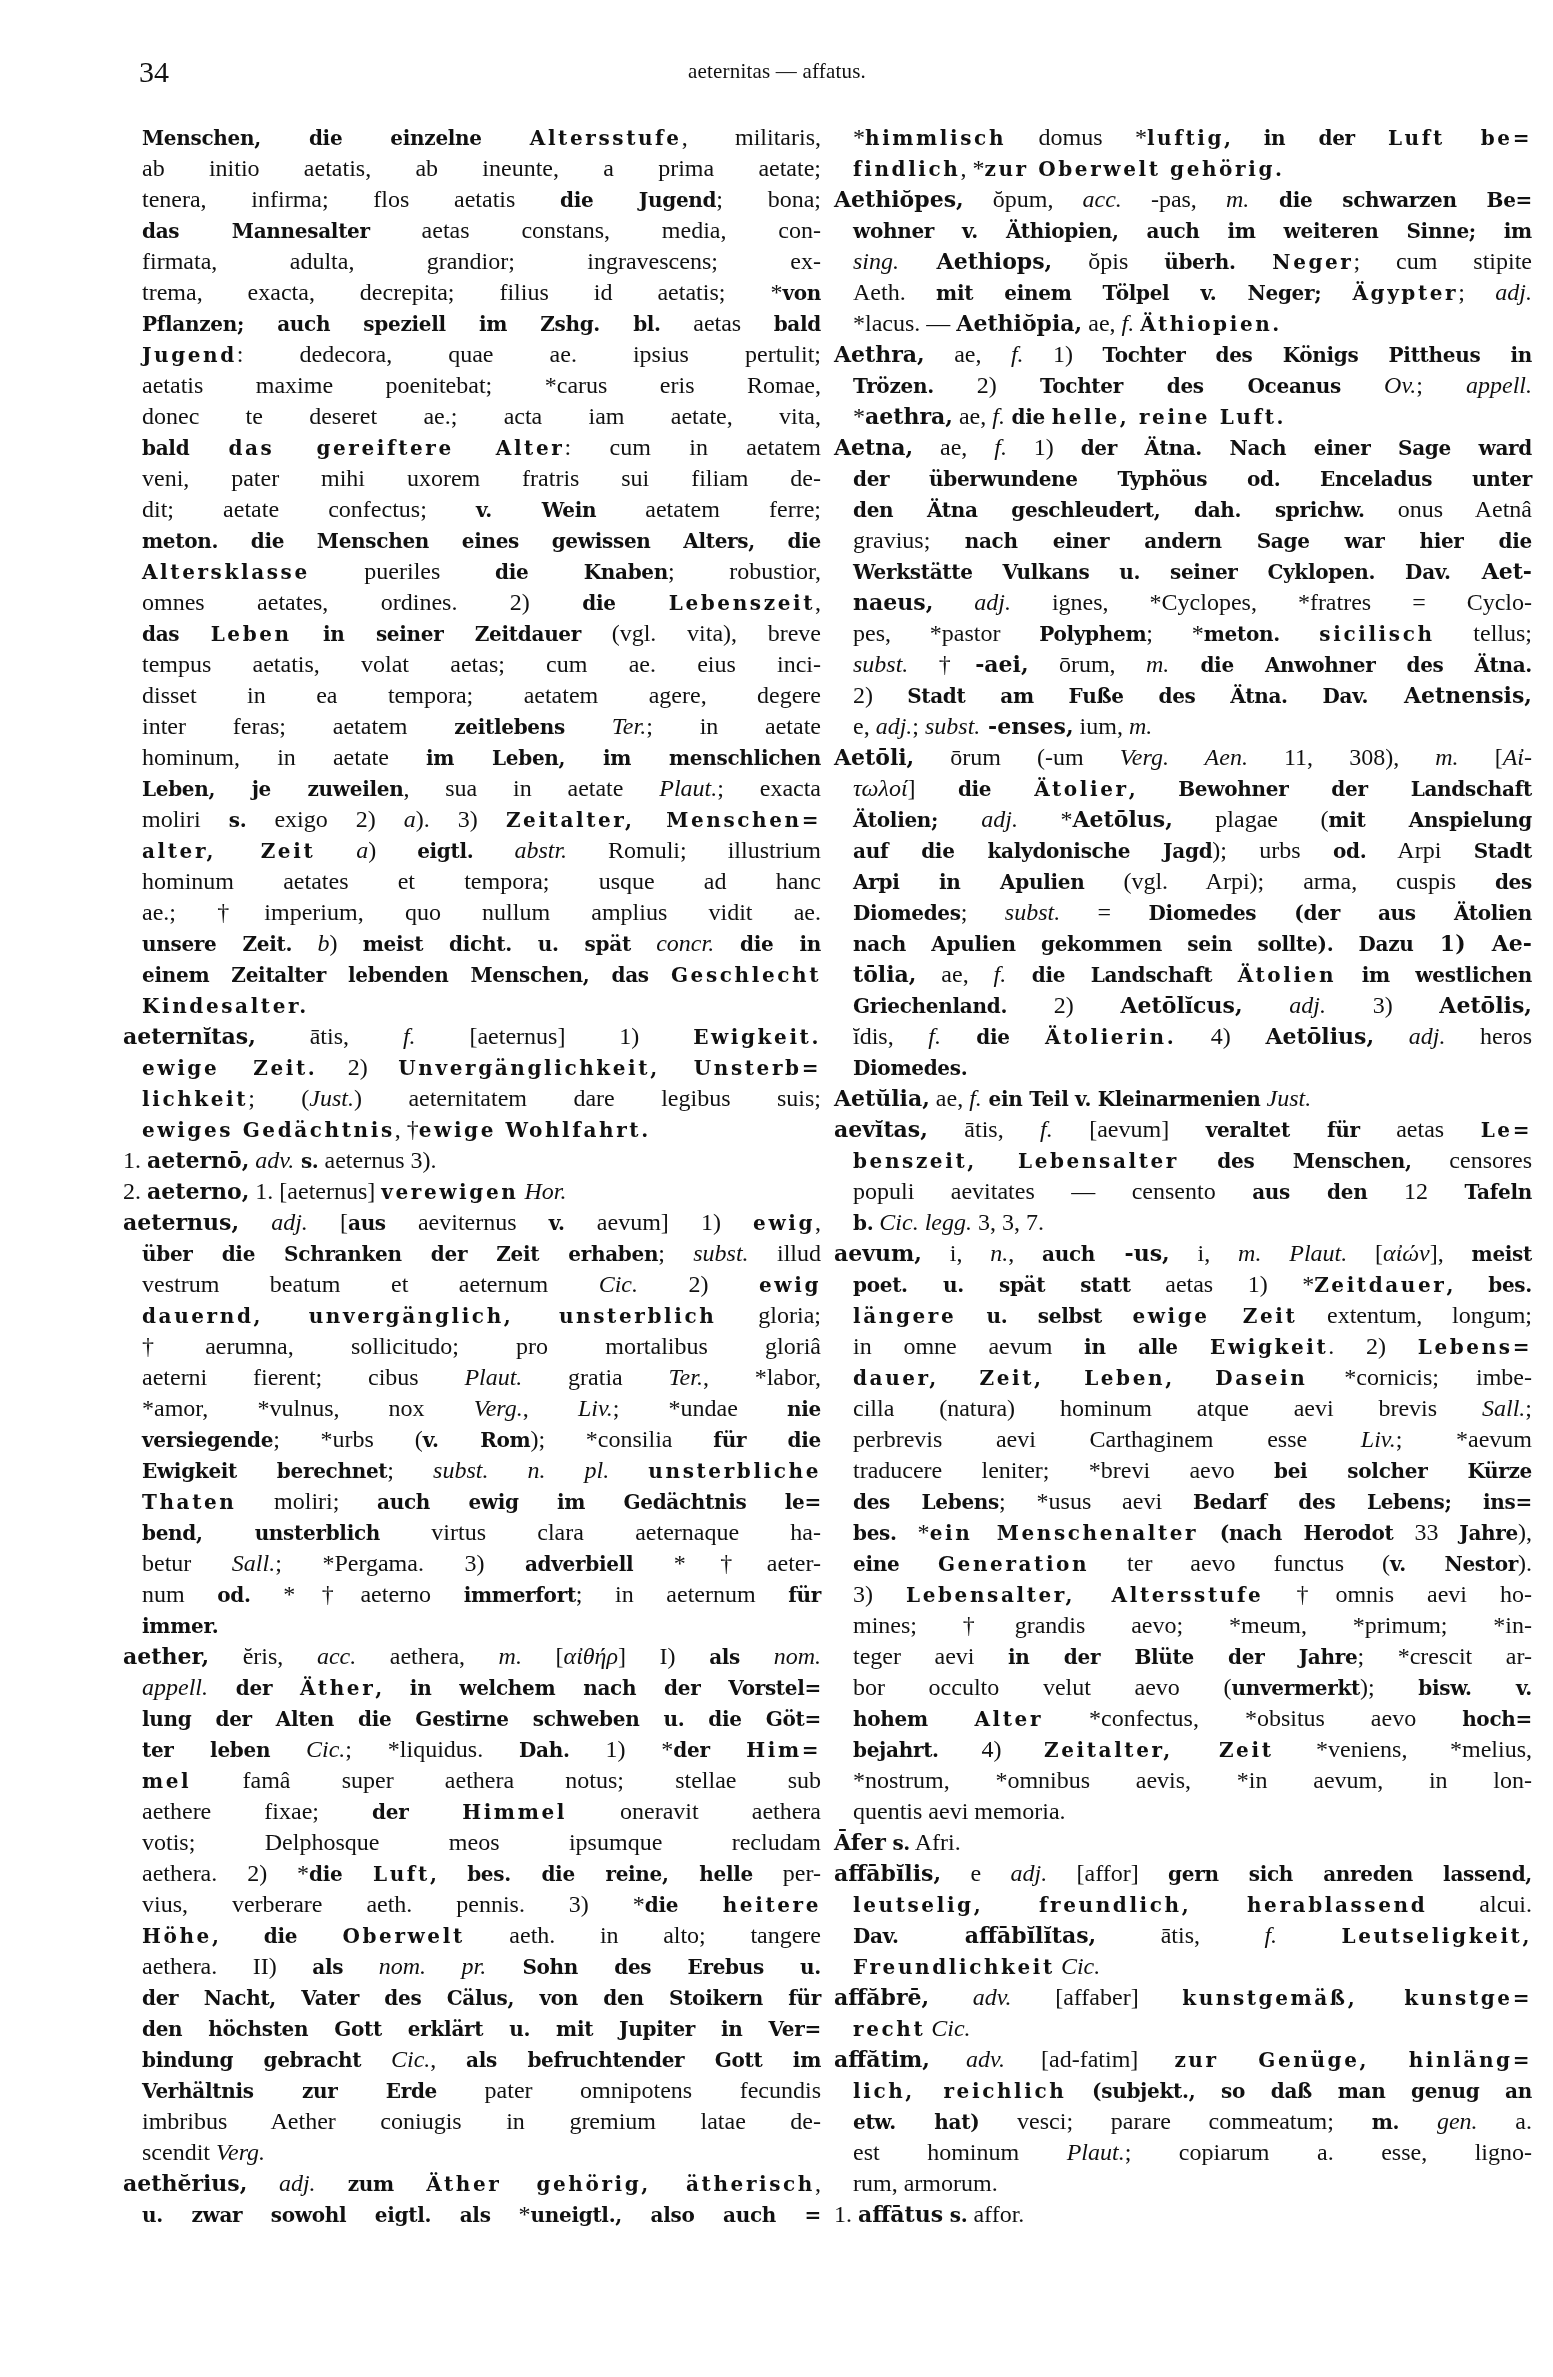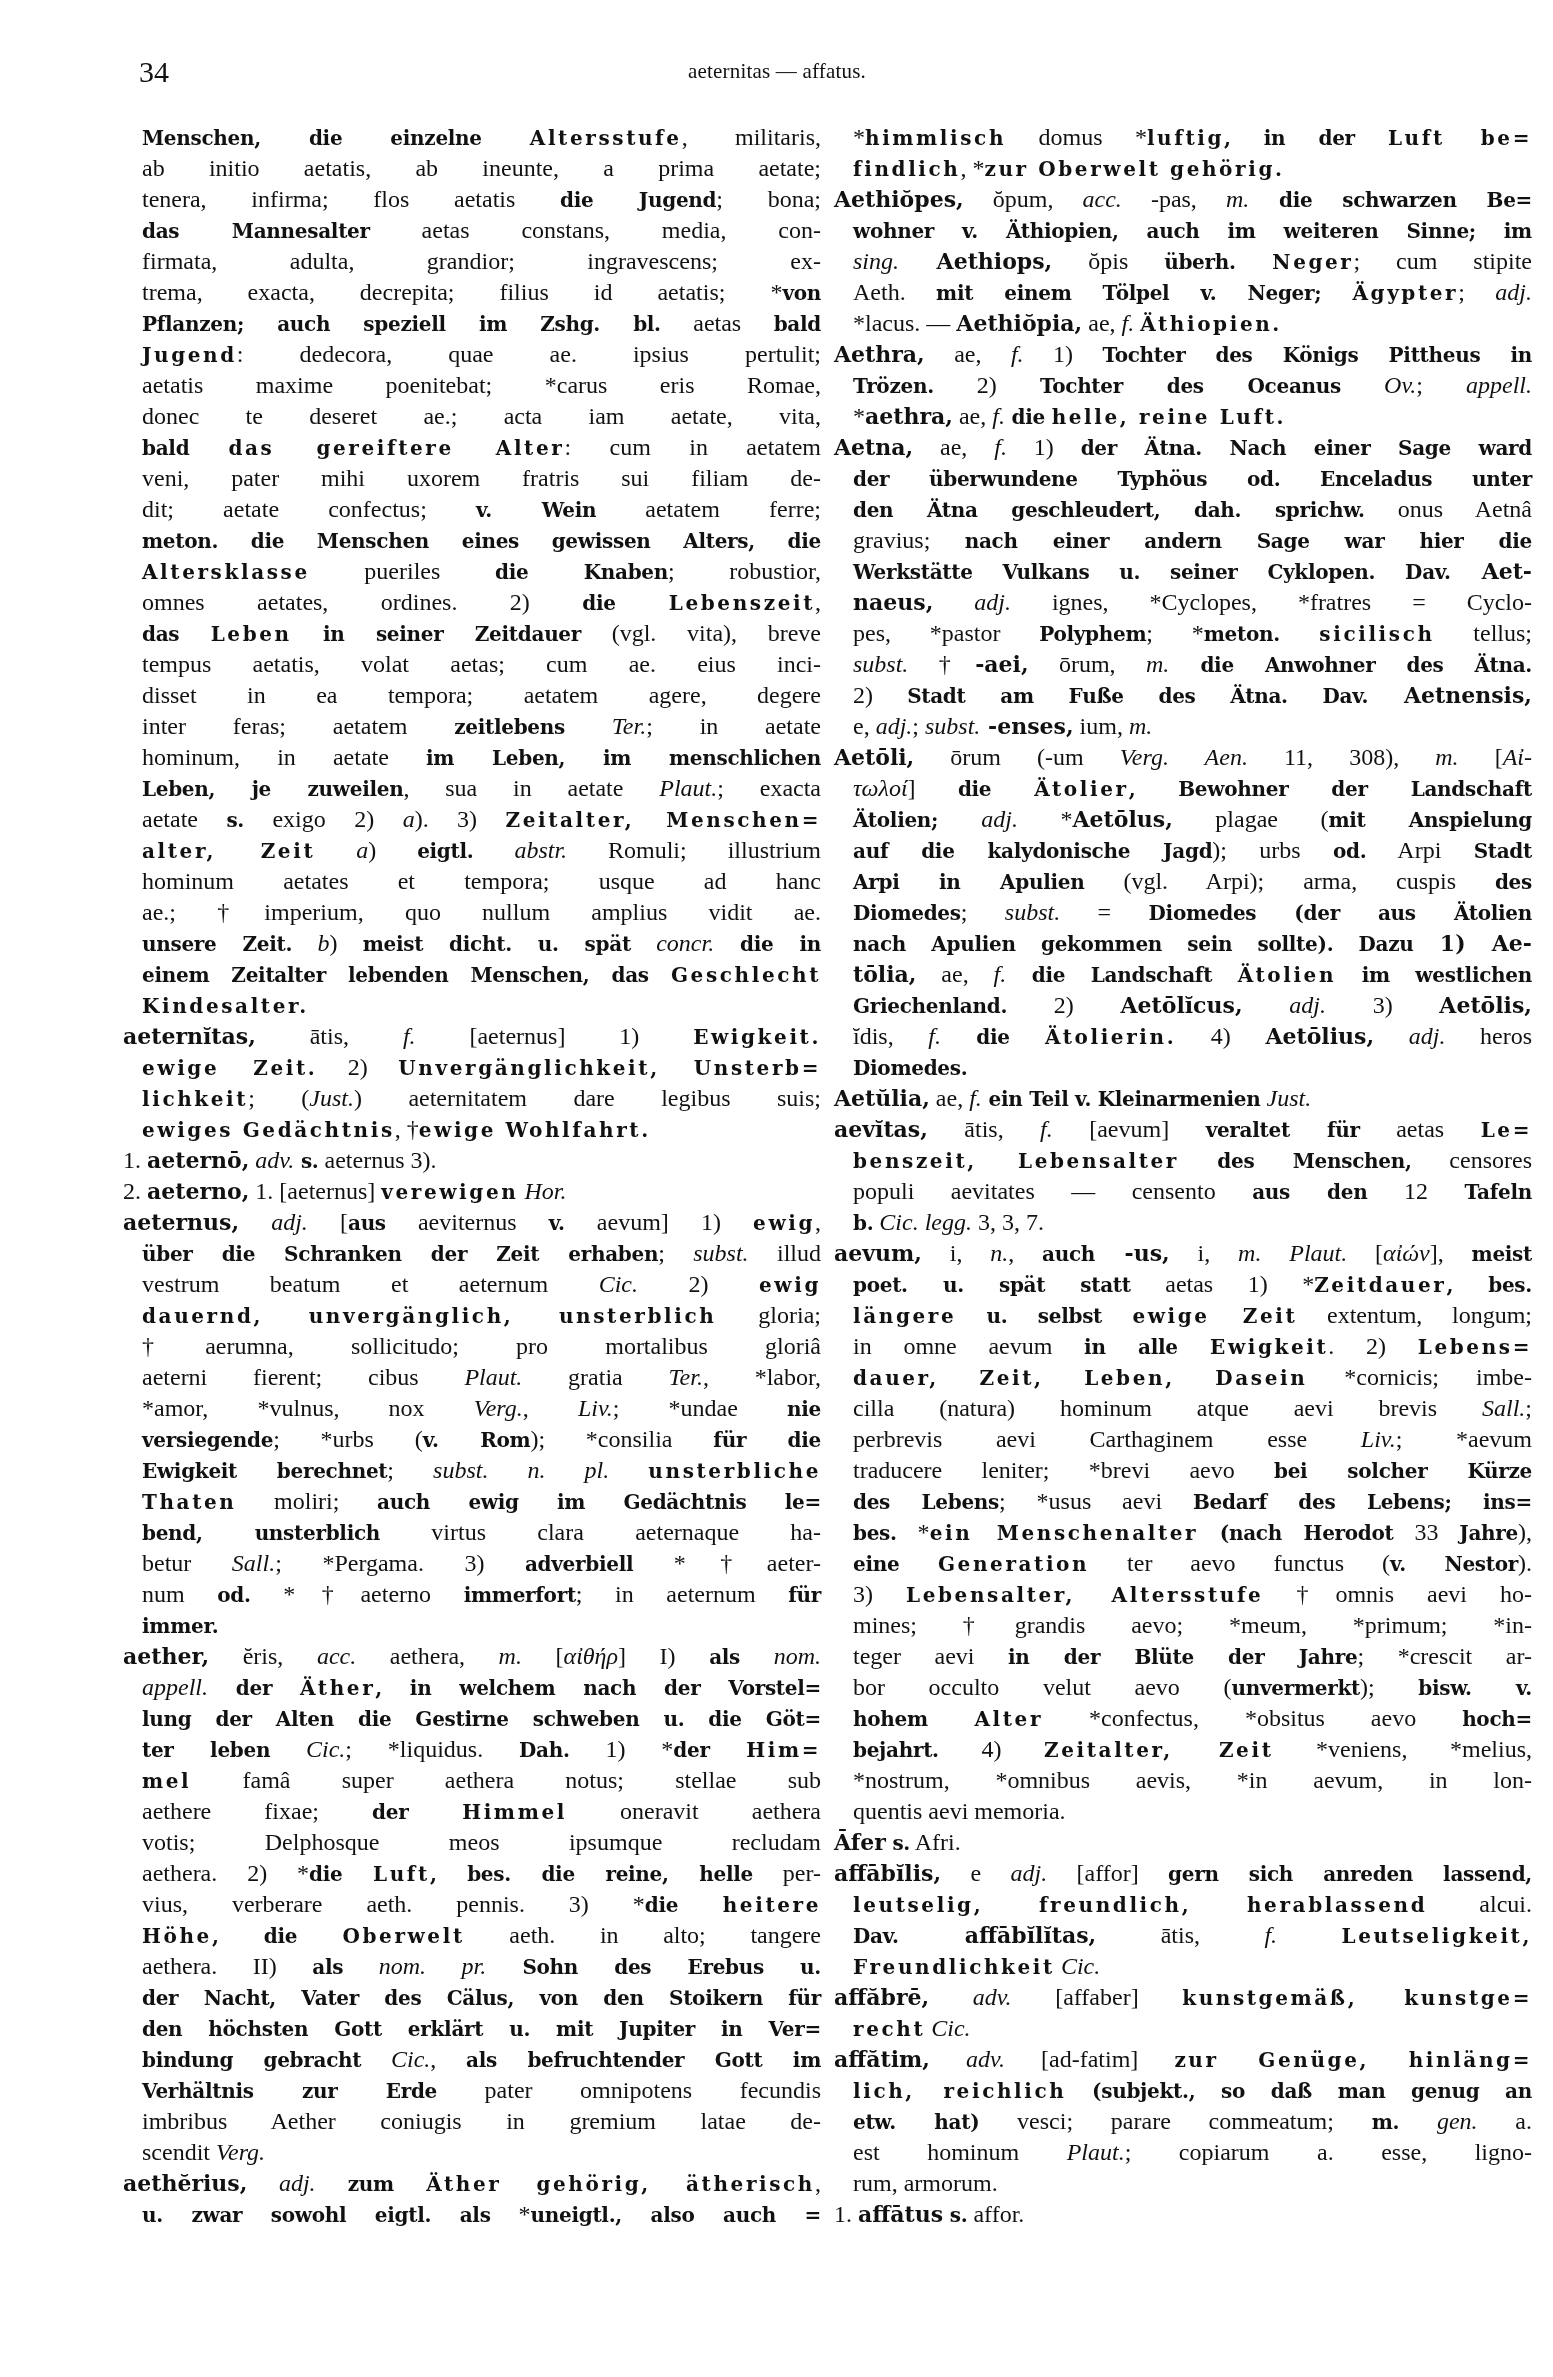--- a/index.html
+++ b/index.html
@@ -45,21 +45,21 @@
       <div class="line"><span class="n">dit; aetate confectus; </span><span class="g">v. Wein</span><span class="n"> aetatem ferre;</span></div>
       <div class="line"><span class="g">meton. die Menschen eines gewissen Alters, die</span></div>
       <div class="line"><span class="gs">Altersklasse</span><span class="n"> pueriles </span><span class="g">die Knaben</span><span class="n">; robustior,</span></div>
       <div class="line"><span class="n">omnes aetates, ordines.  2) </span><span class="g">die </span><span class="gs">Lebenszeit</span><span class="n">,</span></div>
       <div class="line"><span class="g">das </span><span class="gs">Leben</span><span class="g"> in seiner Zeitdauer</span><span class="n"> (vgl. vita), breve</span></div>
       <div class="line"><span class="n">tempus aetatis, volat aetas; cum ae. eius inci-</span></div>
       <div class="line"><span class="n">disset in ea tempora; aetatem agere, degere</span></div>
       <div class="line"><span class="n">inter feras; aetatem </span><span class="g">zeitlebens</span><span class="i"> Ter.</span><span class="n">; in aetate</span></div>
       <div class="line"><span class="n">hominum, in aetate </span><span class="g">im Leben, im menschlichen</span></div>
       <div class="line"><span class="g">Leben, je zuweilen</span><span class="n">, sua in aetate </span><span class="i">Plaut.</span><span class="n">; exacta</span></div>
-      <div class="line"><span class="n">aetate </span><span class="g">s.</span><span class="n"> exigo 2) </span><span class="i">a</span><span class="n">). 3) </span><span class="gs">Zeitalter, Menschen=</span></div>
+      <div class="line"><span class="n">moliri </span><span class="g">s.</span><span class="n"> exigo 2) </span><span class="i">a</span><span class="n">). 3) </span><span class="gs">Zeitalter, Menschen=</span></div>
       <div class="line"><span class="gs">alter, Zeit</span><span class="n"> </span><span class="i">a</span><span class="n">) </span><span class="g">eigtl.</span><span class="i"> abstr.</span><span class="n"> Romuli; illustrium</span></div>
       <div class="line"><span class="n">hominum aetates et tempora; usque ad hanc</span></div>
       <div class="line"><span class="n">ae.; †imperium, quo nullum amplius vidit ae.</span></div>
       <div class="line"><span class="g">unsere Zeit.</span><span class="n">  </span><span class="i">b</span><span class="n">) </span><span class="g">meist dicht. u. spät</span><span class="i"> concr.</span><span class="g"> die in</span></div>
       <div class="line"><span class="g">einem Zeitalter lebenden Menschen, das </span><span class="gs">Geschlecht</span></div>
       <div class="line end"><span class="gs">Kindesalter.</span></div>
       <div class="line head"><span class="b">aeternĭtas,</span><span class="n"> ātis, </span><span class="i">f.</span><span class="n"> [aeternus] 1) </span><span class="gs">Ewigkeit.</span></div>
       <div class="line"><span class="gs">ewige Zeit.</span><span class="n">  2) </span><span class="gs">Unvergänglichkeit, Unsterb=</span></div>
       <div class="line"><span class="gs">lichkeit</span><span class="n">; (</span><span class="i">Just.</span><span class="n">) aeternitatem dare legibus suis;</span></div>
       <div class="line end"><span class="gs">ewiges Gedächtnis</span><span class="n">, †</span><span class="gs">ewige Wohlfahrt.</span></div>

